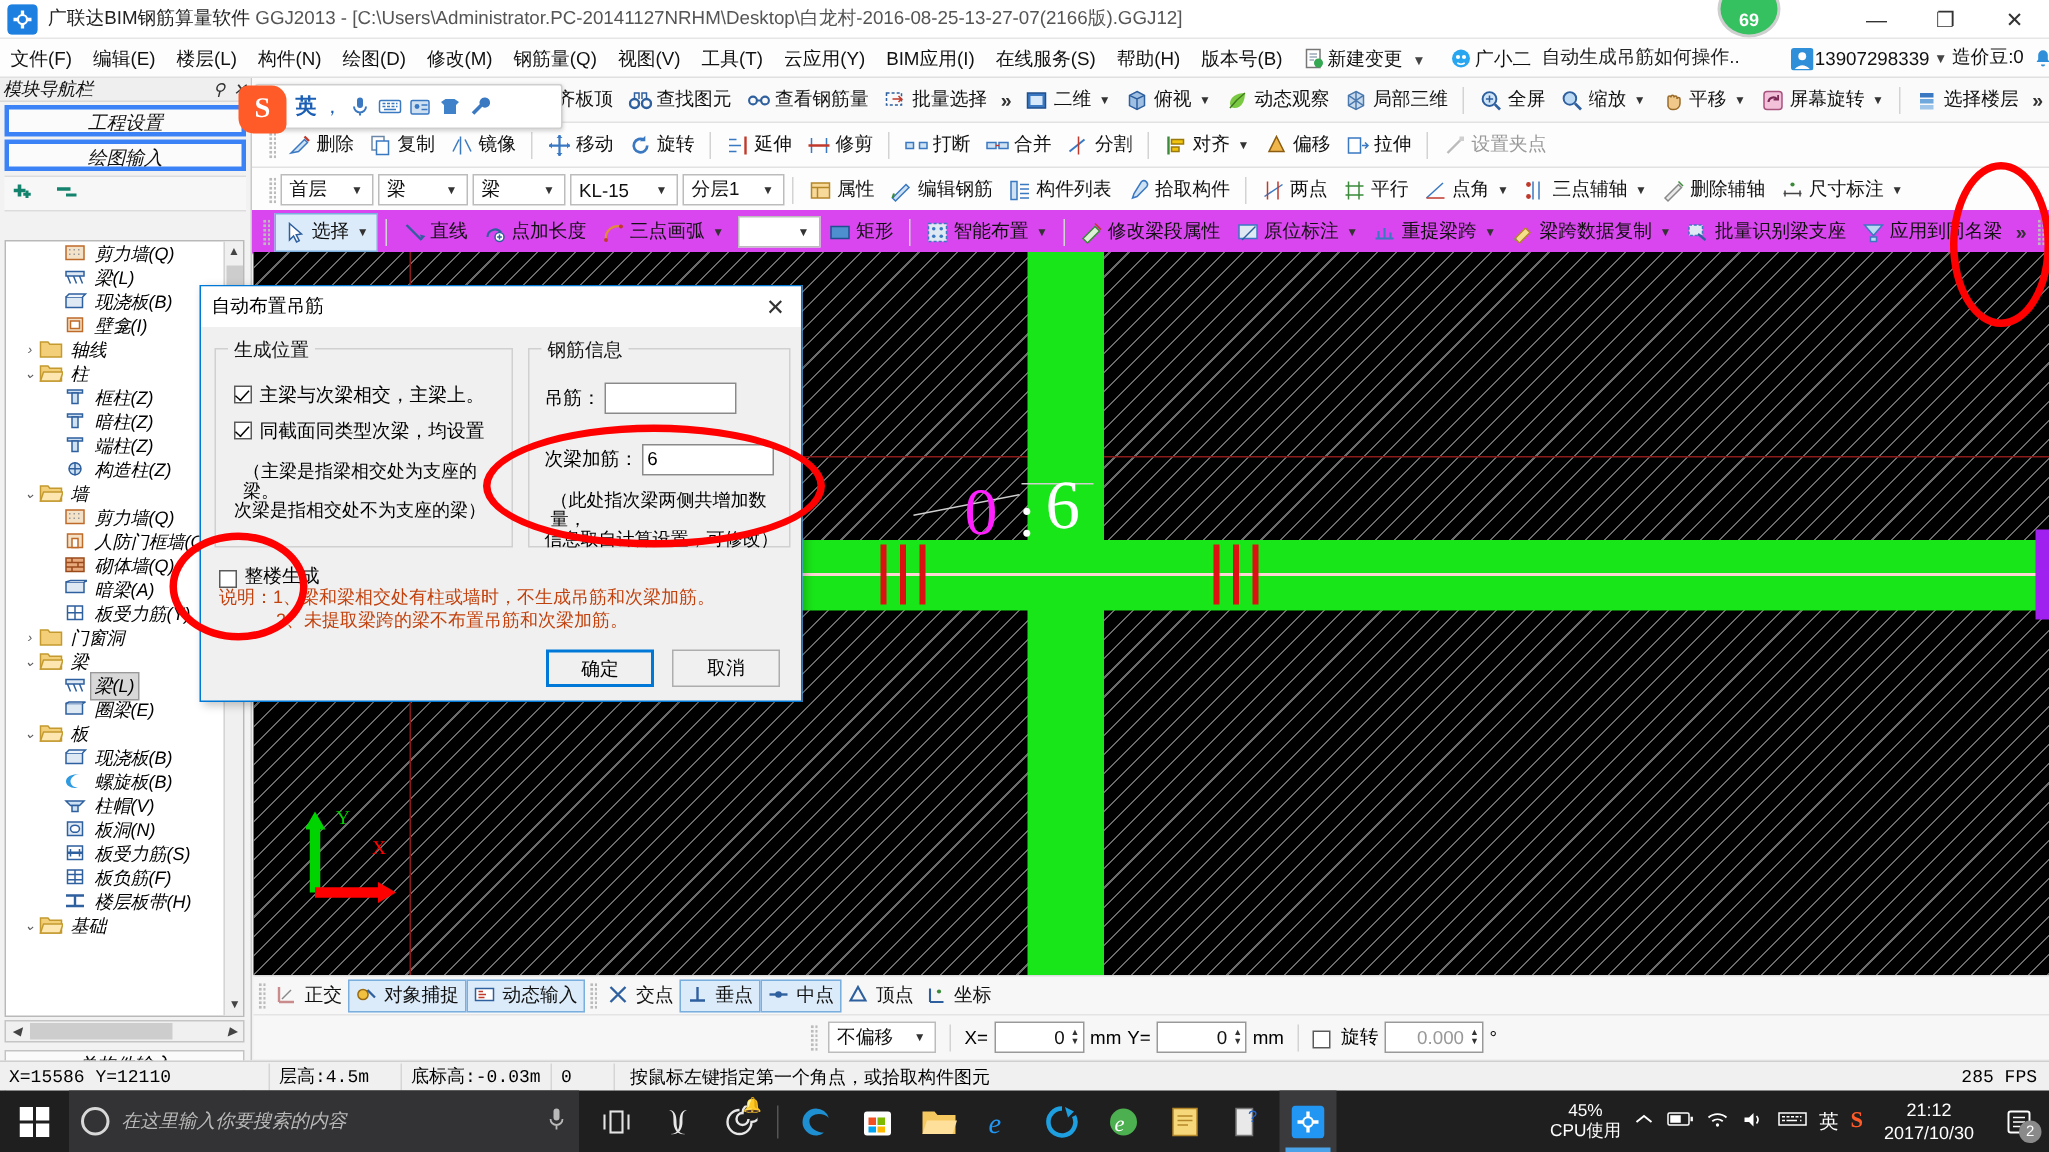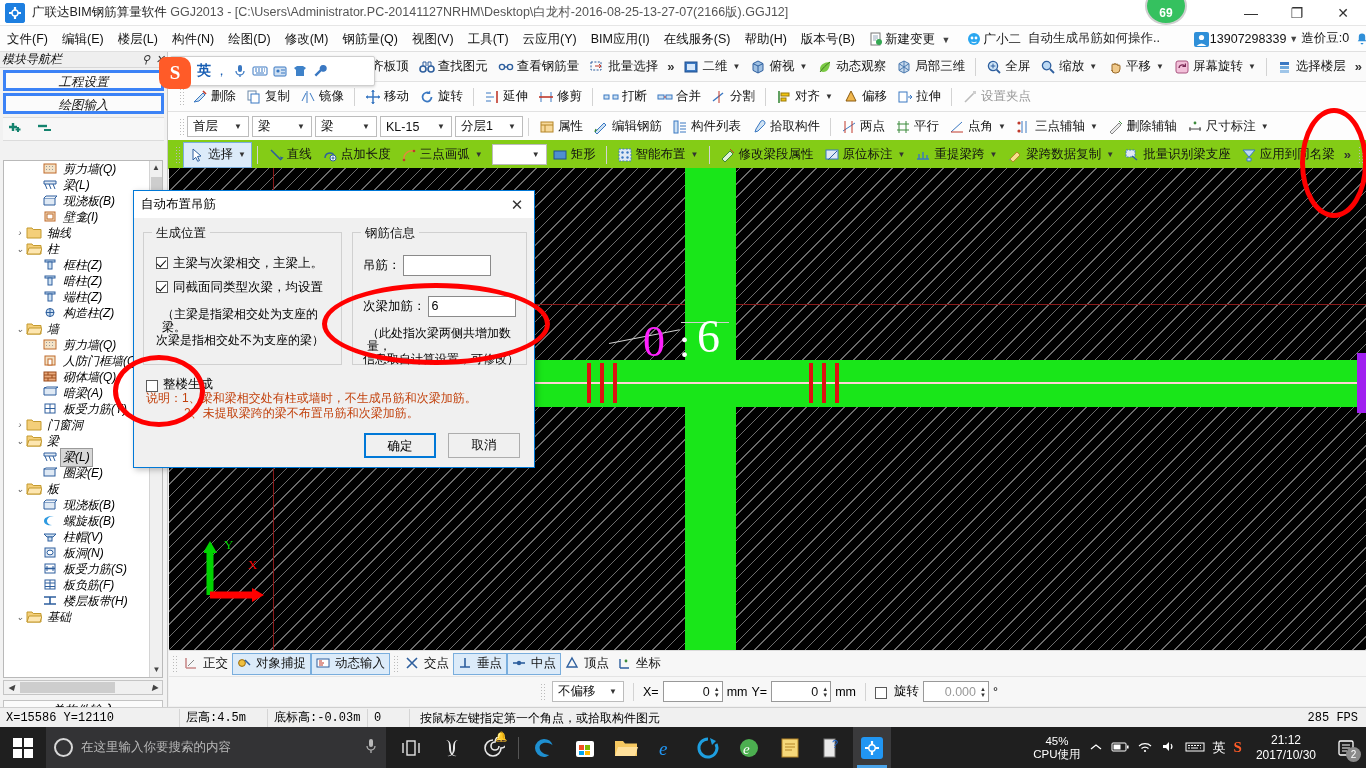--- a/index.html
+++ b/index.html
@@ -52,21 +52,21 @@
 
   
   .toolrow {
     position:absolute; left:0; width:1366px; height:30px;
     background:#fafafa; border-bottom:1px solid #e2e2e2;
     display:flex; align-items:center; white-space:nowrap; overflow:hidden;
   }
   .trow1 { top:52px; }
   .trow2 { top:82px; background:#fdfdfd;}
   .trow3 { top:112px; background:#fdfdfd;}
-  .trow4 { top:140px; background:#84cc16;justify-content:center;}
+  .trow4 { top:140px; background:#d946ef;justify-content:center;}
   .tbtn {
     display:inline-flex; align-items:center; height:26px; padding:0 5px;
     font-size:12.5px; color:#111; gap:3px;
   }
   .tsep { width:1px; height:18px; background:#d3d3d3; margin:0 5px; }
   .grip { width:5px; height:18px; margin:0 3px;
      background-image: radial-gradient(#bbb 40%, transparent 41%);
      background-size:3px 3px; }
   .ico { width:16px; height:16px; display:inline-block; flex:0 0 auto;}
   .caret { font-size:8px; color:#333; margin-left:2px; }
@@ -269,21 +269,21 @@
   .start {
     width:46px; height:41px; display:flex; align-items:center; justify-content:center;
   }
   .searchbox {
     width:340px; height:41px; background:#333335; display:flex; align-items:center;
     gap:8px; padding:0 8px;
   }
   .search-circle {
     width:19px; height:19px; border:2px solid #d8d8d8; border-radius:50%;
   }
-  .search-ph { color:#b9b9b9; font-size:12.5px; flex:1; }
+  .search-ph { color:#b9b9b9; font-size:12.5px; flex:1;font-style:italic; }
   .tb-icons { display:flex; align-items:center; gap:3px; padding-left:6px; }
   .tb-ic { width:38px; height:41px; display:flex; align-items:center; justify-content:center; position:relative; }
   .tb-ic.active { background:#3a3a3c; }
   .tb-ic.active::after { content:""; position:absolute; bottom:0; left:4px; right:4px; height:3px; background:#4aa3e8; }
   .tray { margin-left:auto; display:flex; align-items:center; color:#fff; font-size:11.5px; gap:8px; padding-right:4px;}
   .cpu { text-align:center; line-height:13px; font-size:11.5px; color:#fff; }
   .clock { text-align:center; line-height:15px; font-size:12px; color:#fff; padding:0 6px;}
   .action-center { width:32px; height:41px; display:flex; align-items:center; justify-content:center; position:relative;}
   .ac-badge {
     position:absolute; right:1px; bottom:6px; width:15px; height:15px; border-radius:50%;

